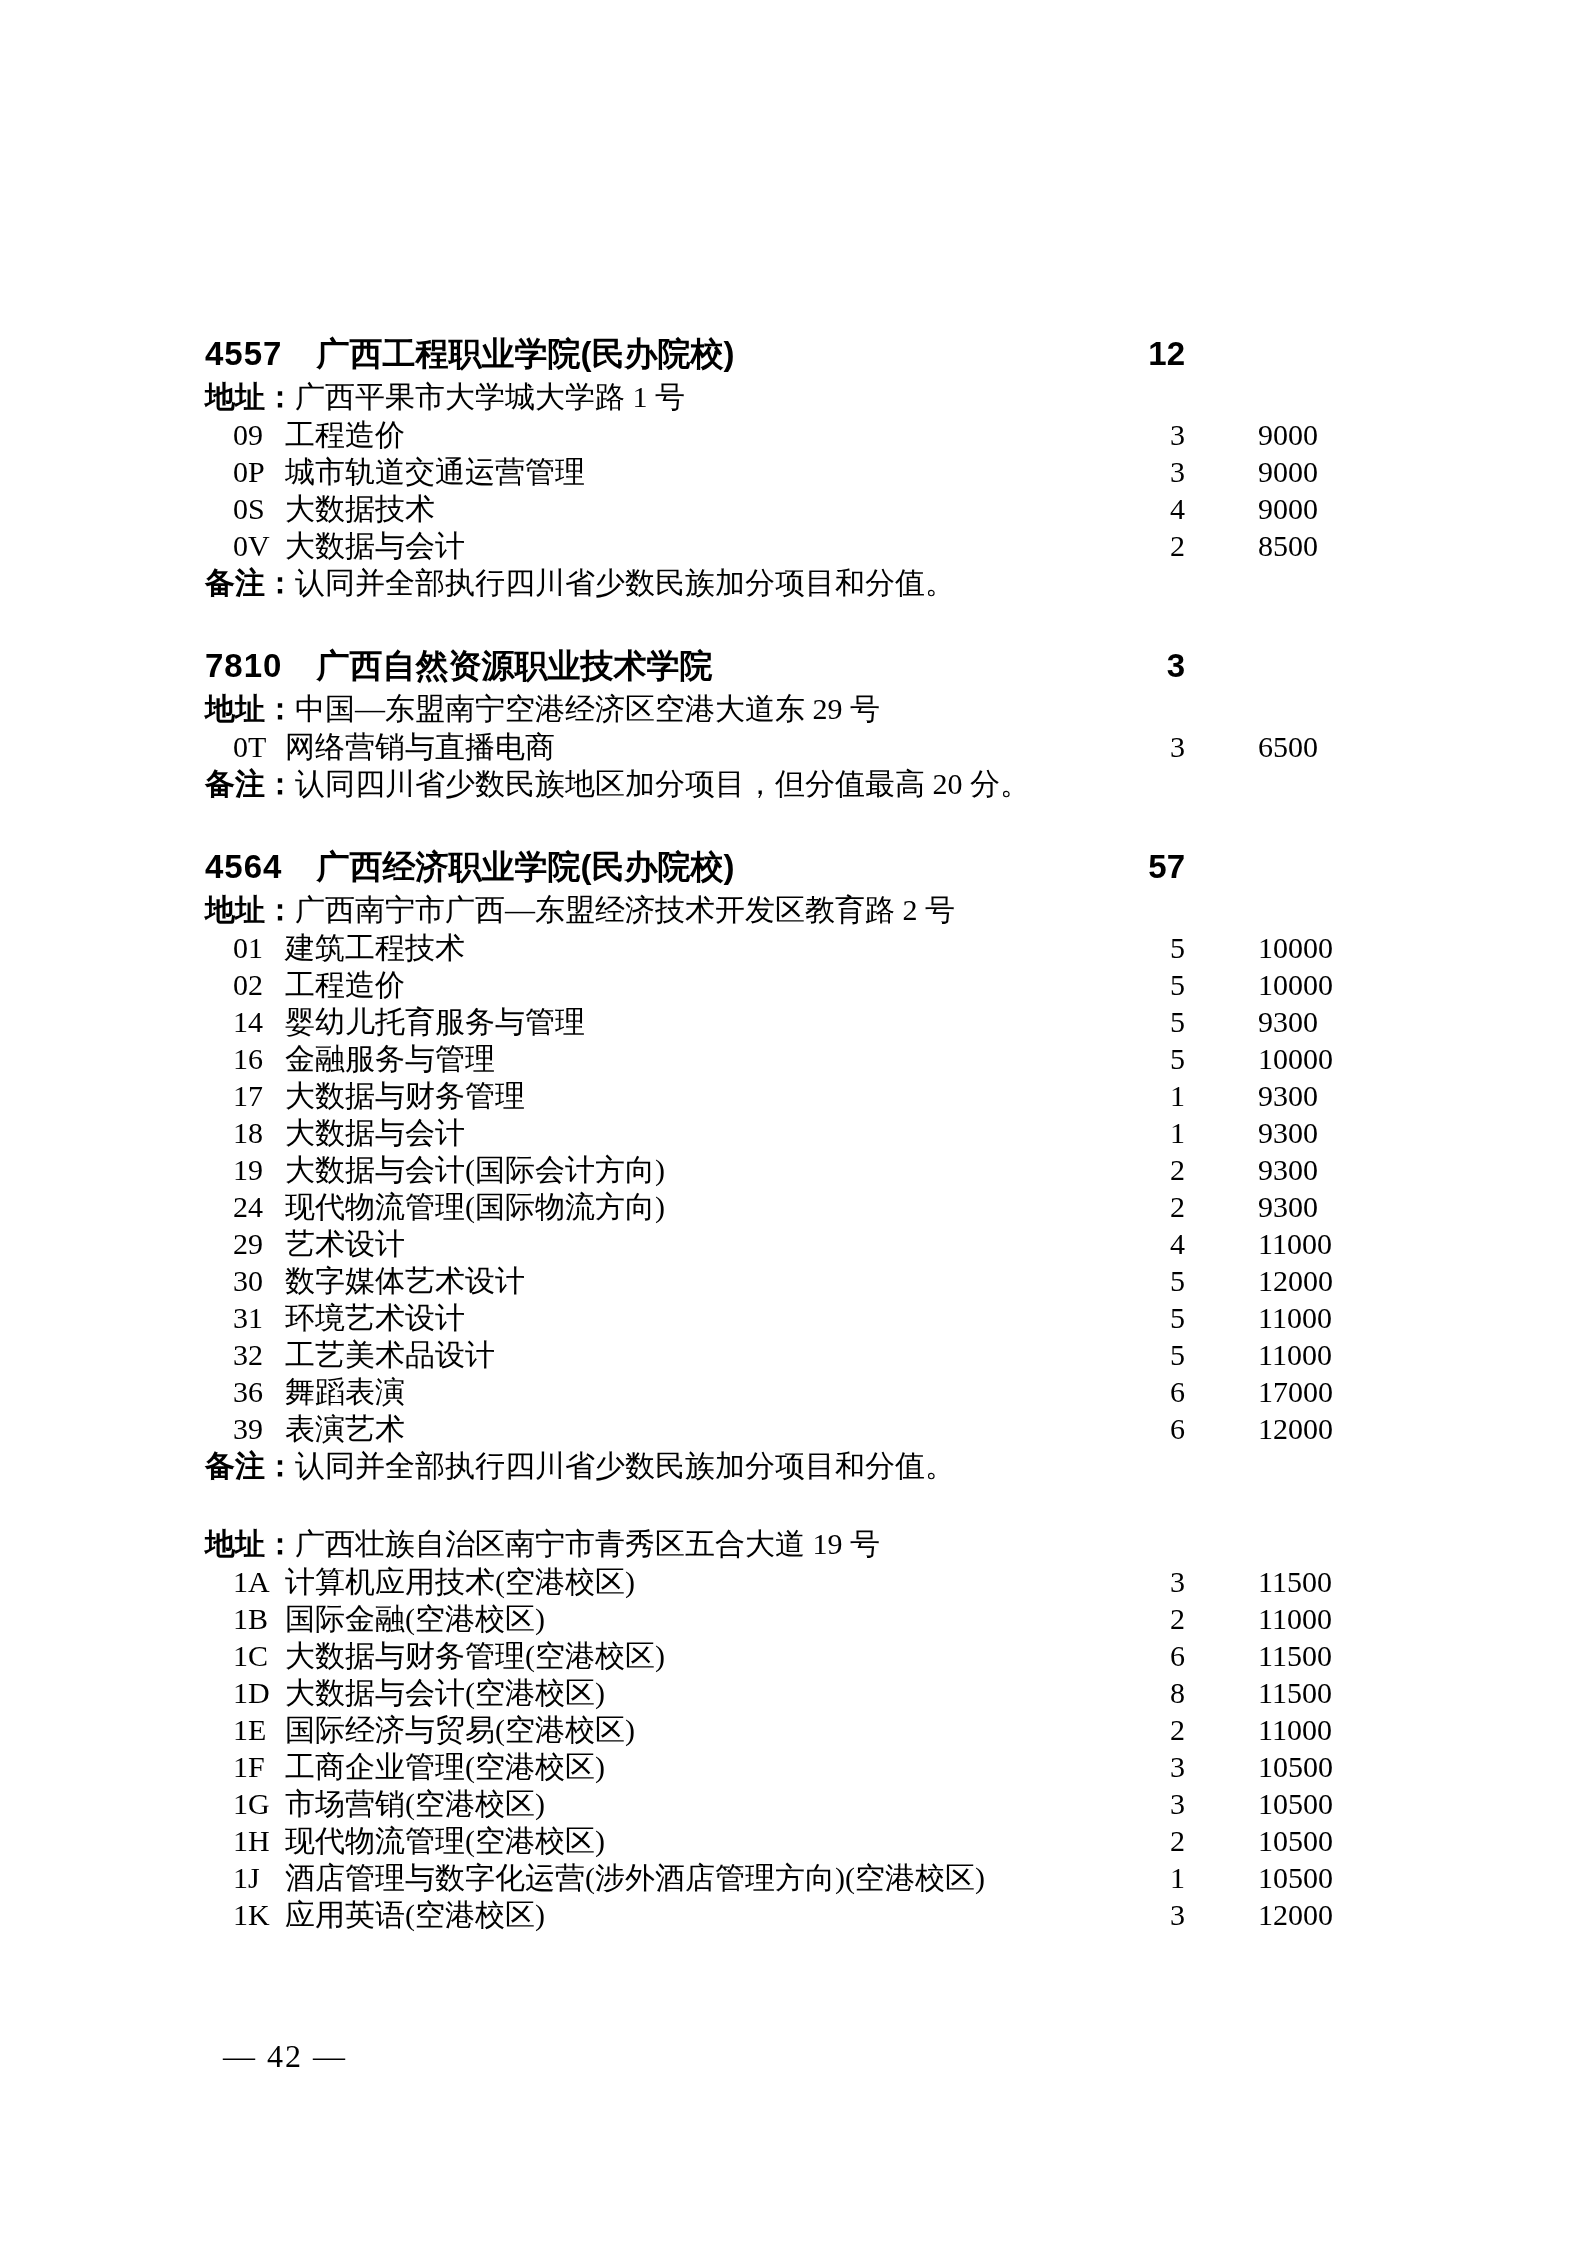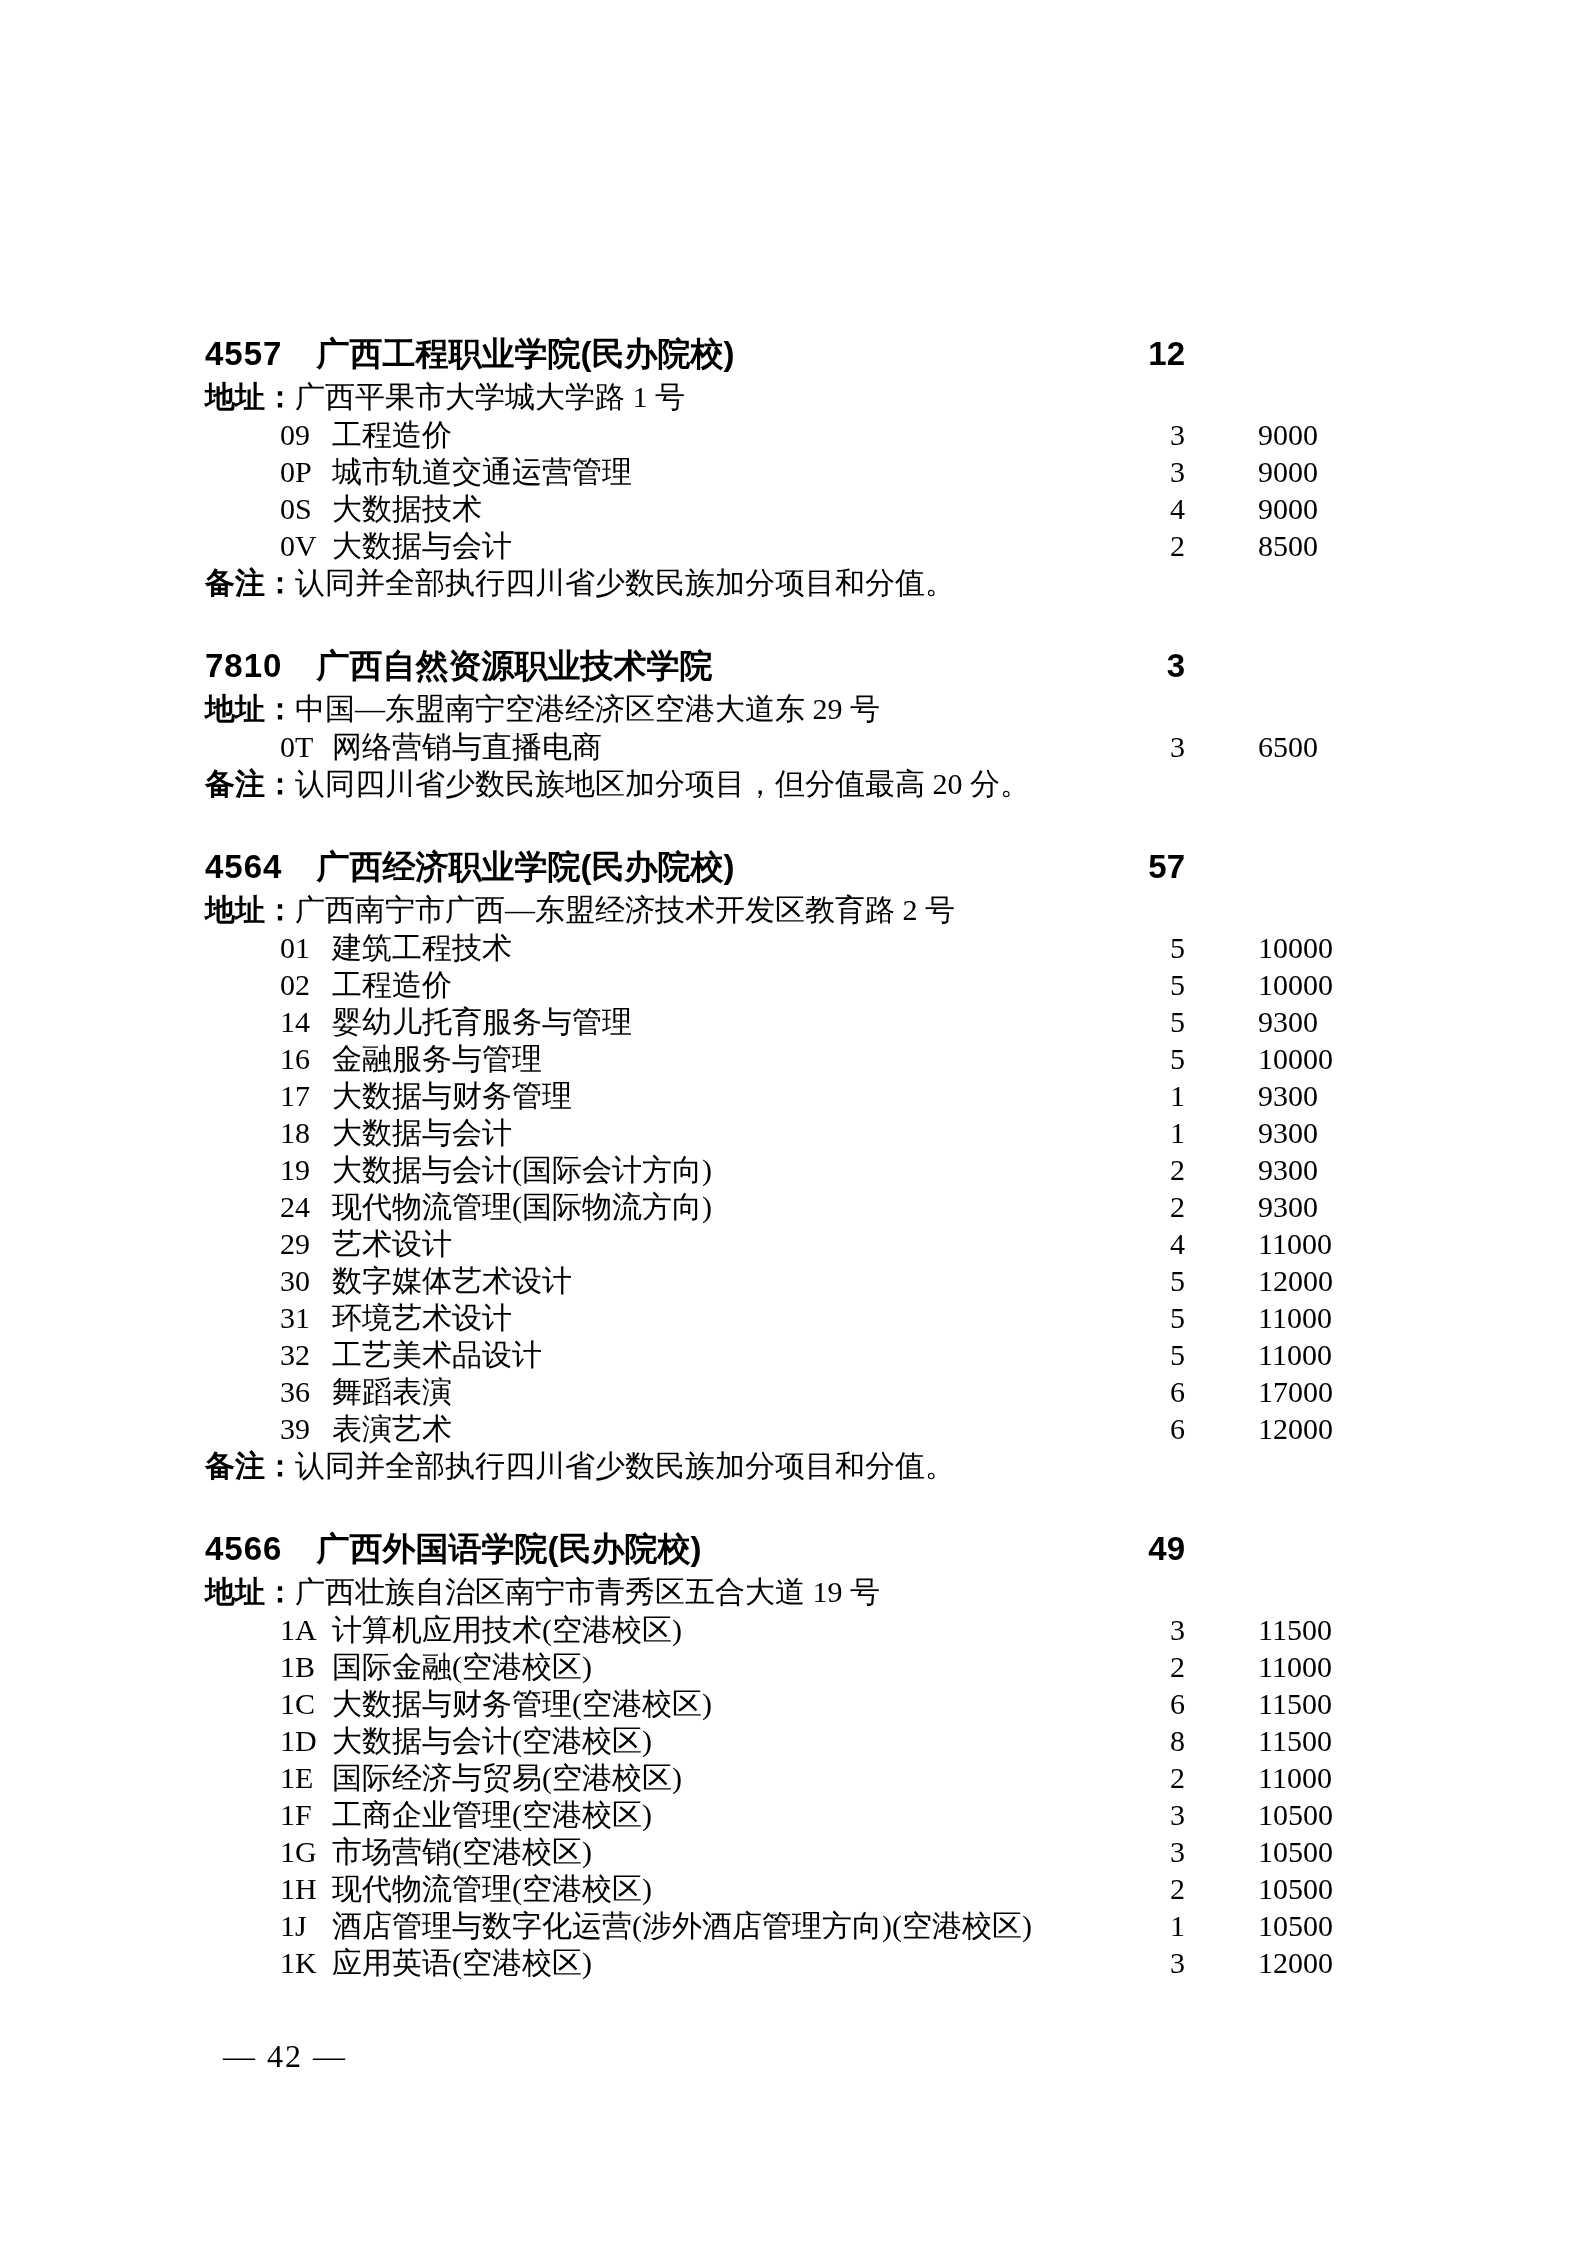--- a/index.html
+++ b/index.html
@@ -54,21 +54,20 @@
   .major-row {
     position: relative;
     font-size: 30px;
     line-height: 37px;
     padding-left: 28px;
     white-space: nowrap;
   }
   .major-code {
     display: inline-block;
     min-width: 52px;
-    margin-left: 47px;
   }
   .major-count {
     position: absolute;
     left: 860px;
     top: 0;
     width: 120px;
     text-align: right;
   }
   .major-fee {
     position: absolute;
@@ -239,24 +238,20 @@
     <span class="major-count">6</span>
     <span class="major-fee">12000</span>
   </div>
 </div>
     <div class="note-line">
       <span class="line-label">备注：</span><span class="note-value">认同并全部执行四川省少数民族加分项目和分值。</span>
     </div>
   </section>
 
   <section class="school">
-    <div class="school-header">
-      <span class="school-code">4566</span><span class="school-name">广西外国语学院(民办院校)</span>
-      <span class="school-total">49</span>
-    </div>
     <div class="address-line">
       <span class="line-label">地址：</span><span class="address-value">广西壮族自治区南宁市青秀区五合大道 19 号</span>
     </div>
     <div>
   <div class="major-row">
     <span class="major-code">1A</span><span class="major-name">计算机应用技术(空港校区)</span>
     <span class="major-count">3</span>
     <span class="major-fee">11500</span>
   </div>
 

